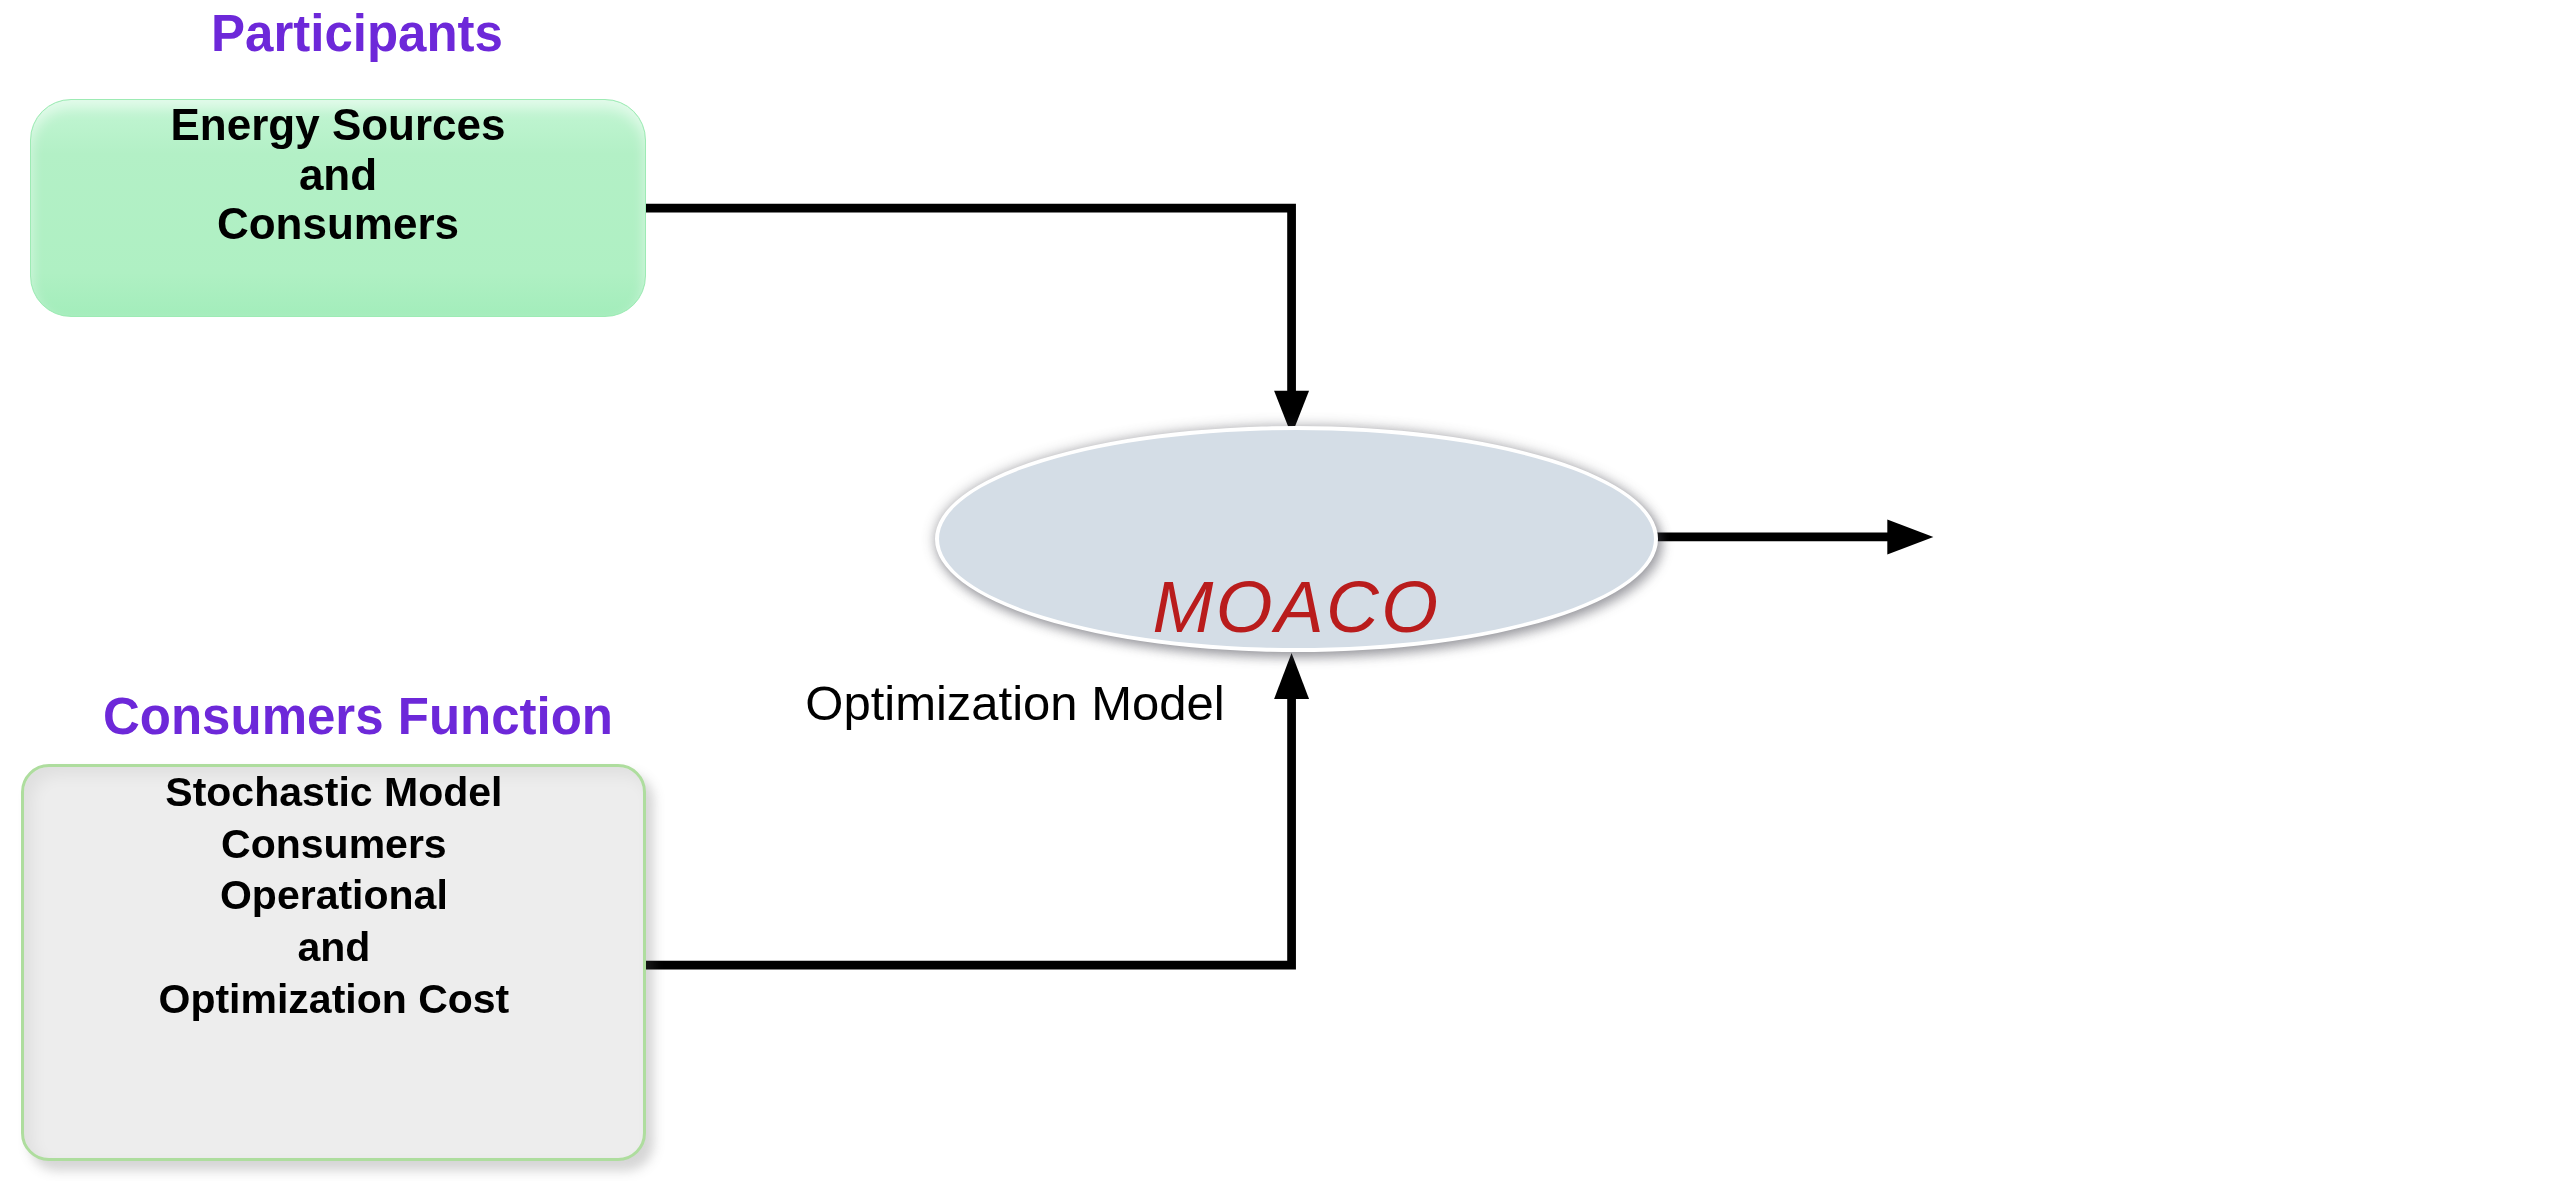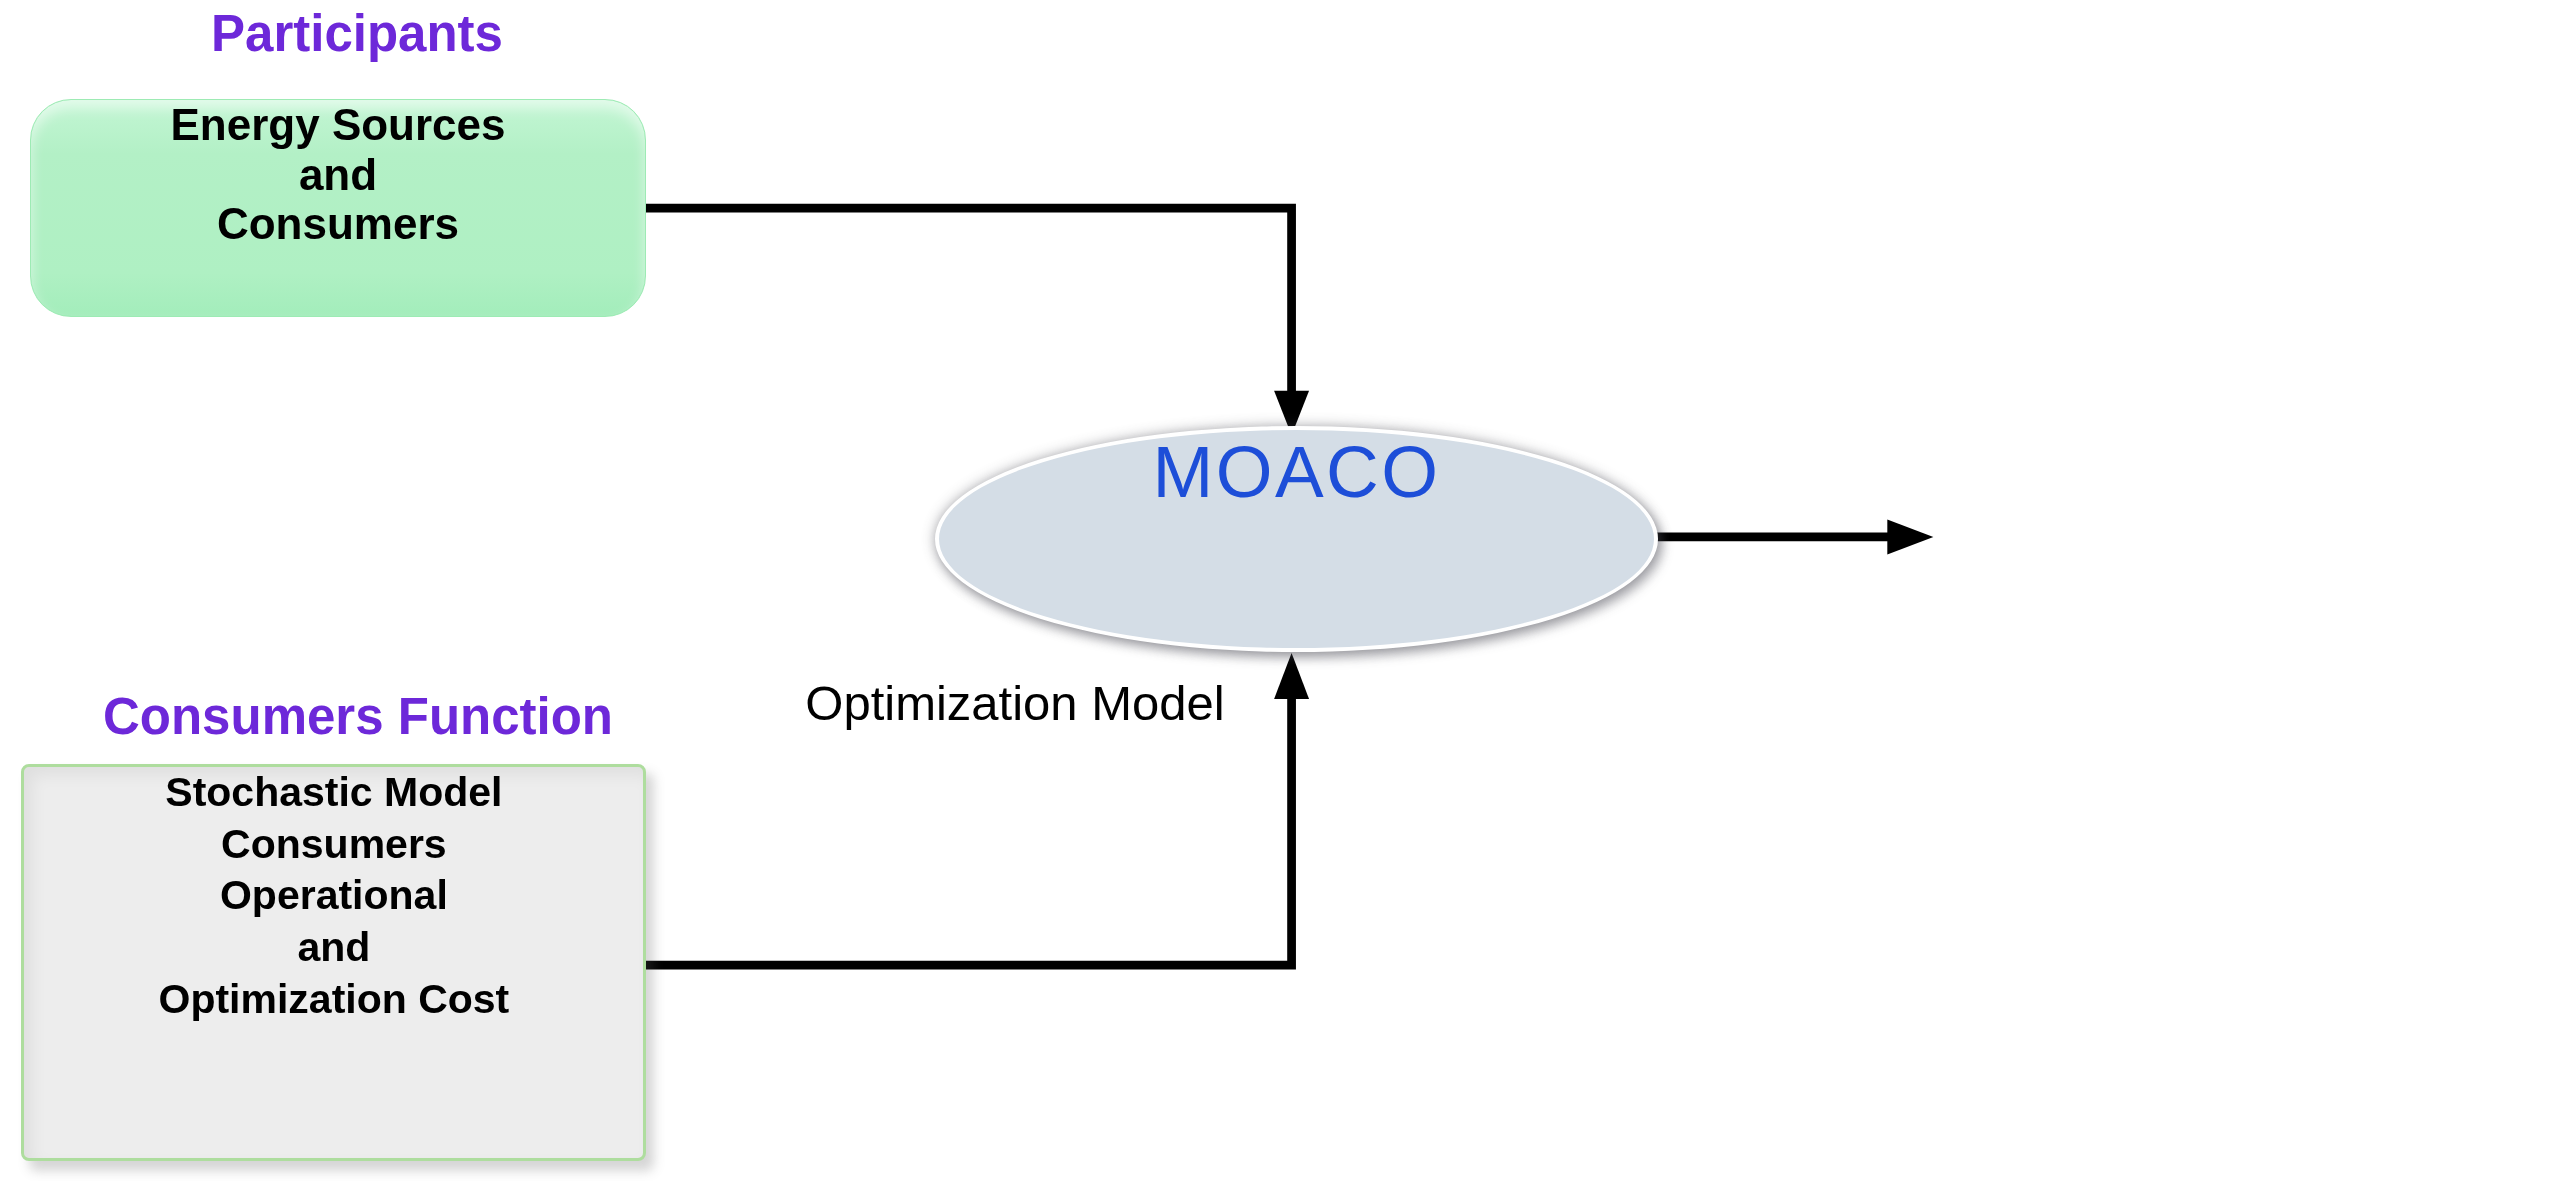--- a/index.html
+++ b/index.html
@@ -45,48 +45,49 @@
     border: 1.6px solid #9debb4;
     border-radius: 41px;
     font-size: 44px;
     line-height: 1.13;
     box-shadow: inset 0 8px 12.7px rgba(255,255,255,0.55);
   }
   #stochastic-box {
     left: 21.4px; top: 764px; width: 625px; height: 397px;
     background: #ededed;
     border: 3.2px solid #aedd9e;
-    border-radius: 8px;
+    border-radius: 28px;
     font-size: 41px;
     line-height: 1.26;
     box-shadow: 8px 9.5px 11px rgba(90,90,90,0.25), inset 8px 8px 16px rgba(0,0,0,0.06);
   }
   #output-box {
     left: 1935px; top: 442px; width: 618px; height: 207px;
     background: #dae5f4;
     border: 0.8px solid #c9d8ec;
     border-radius: 44px;
     font-size: 60px;
     box-shadow: 3.2px 11px 12.7px rgba(140,145,155,0.45);
   }
   #moaco-ellipse {
     position: absolute;
     left: 935px; top: 426px; width: 723px; height: 226px;
     background: #d4dde6;
     border: 4px solid #ffffff;
     border-radius: 50%;
     display: flex;
-    align-items: flex-start;
+    align-items: flex-end;
     justify-content: center;
     font-size: 73px;
     font-weight: 400;
     letter-spacing: 2.4px;
-    color: #1d4ed8;
+    color: #b91c1c;
     box-shadow: 0 0 12.7px rgba(70,70,80,0.45), 4.8px 6.4px 11px rgba(70,70,80,0.35);
     box-sizing: border-box;
+    font-style: italic;
   }
   #optimization-label {
     position: absolute;
     left: 729px; top: 675px; width: 572px;
     text-align: center;
     font-weight: normal;
     font-size: 49px;
     white-space: nowrap;
     color: #000000;
   }

